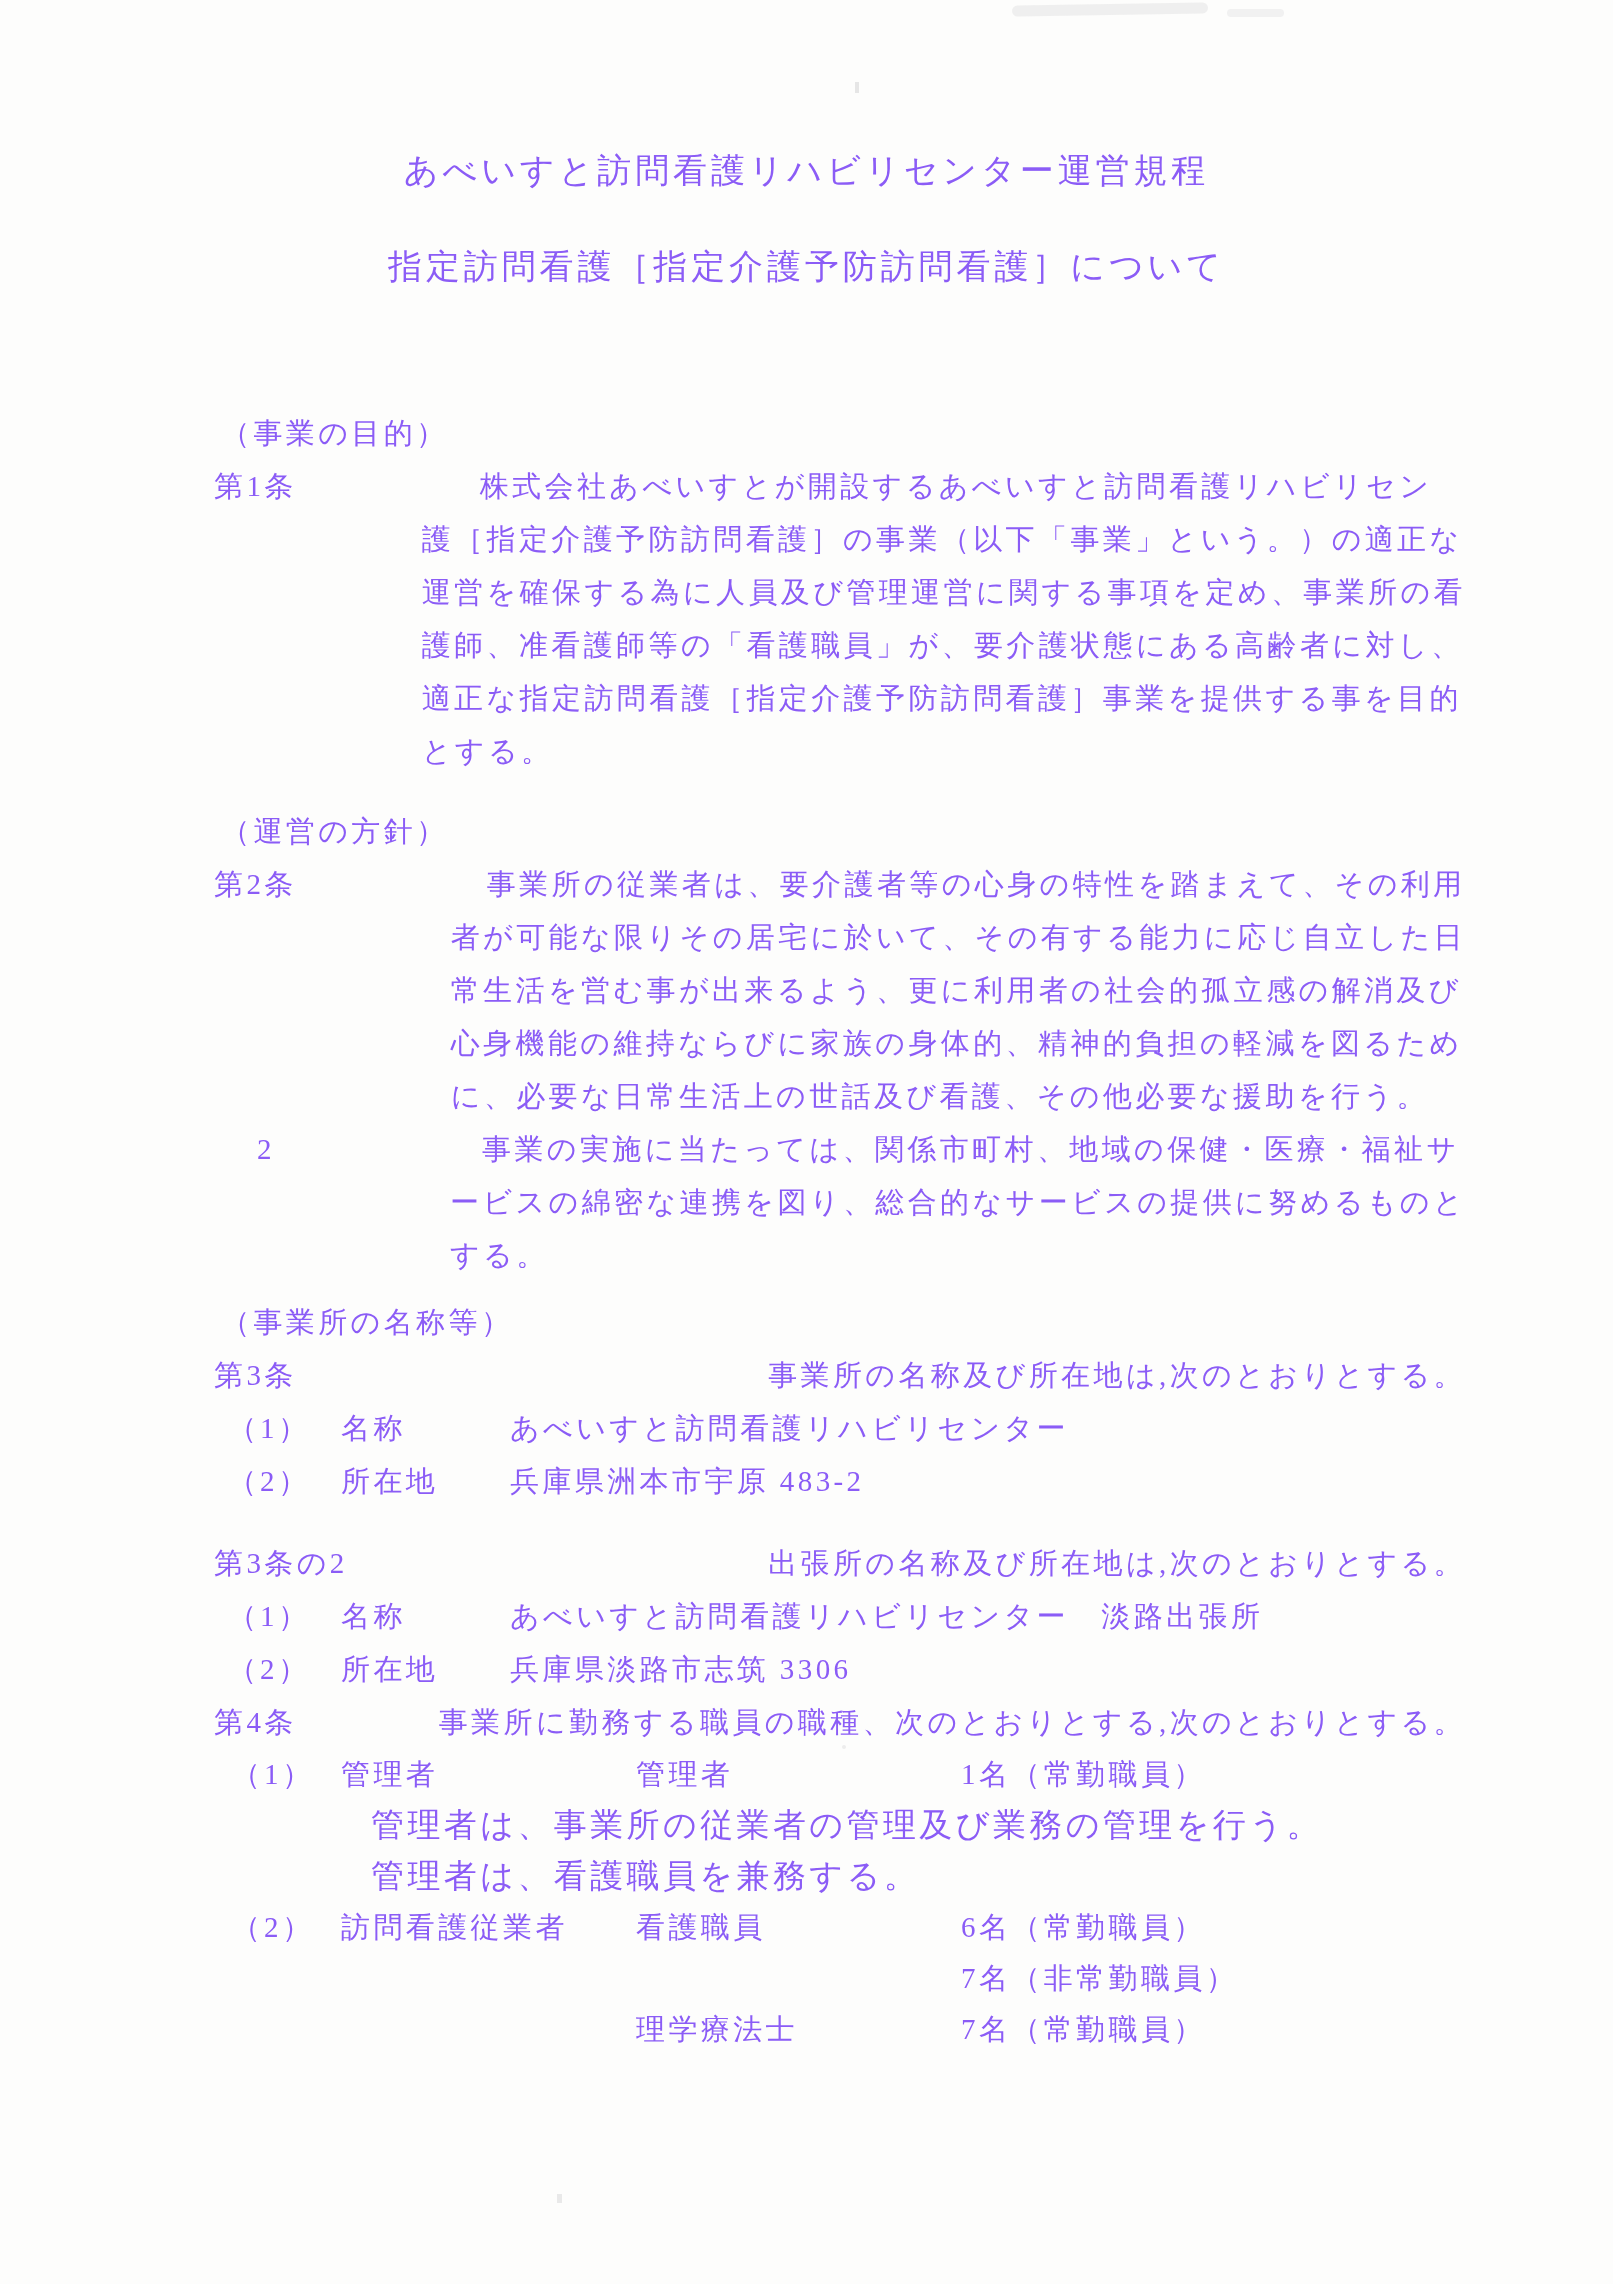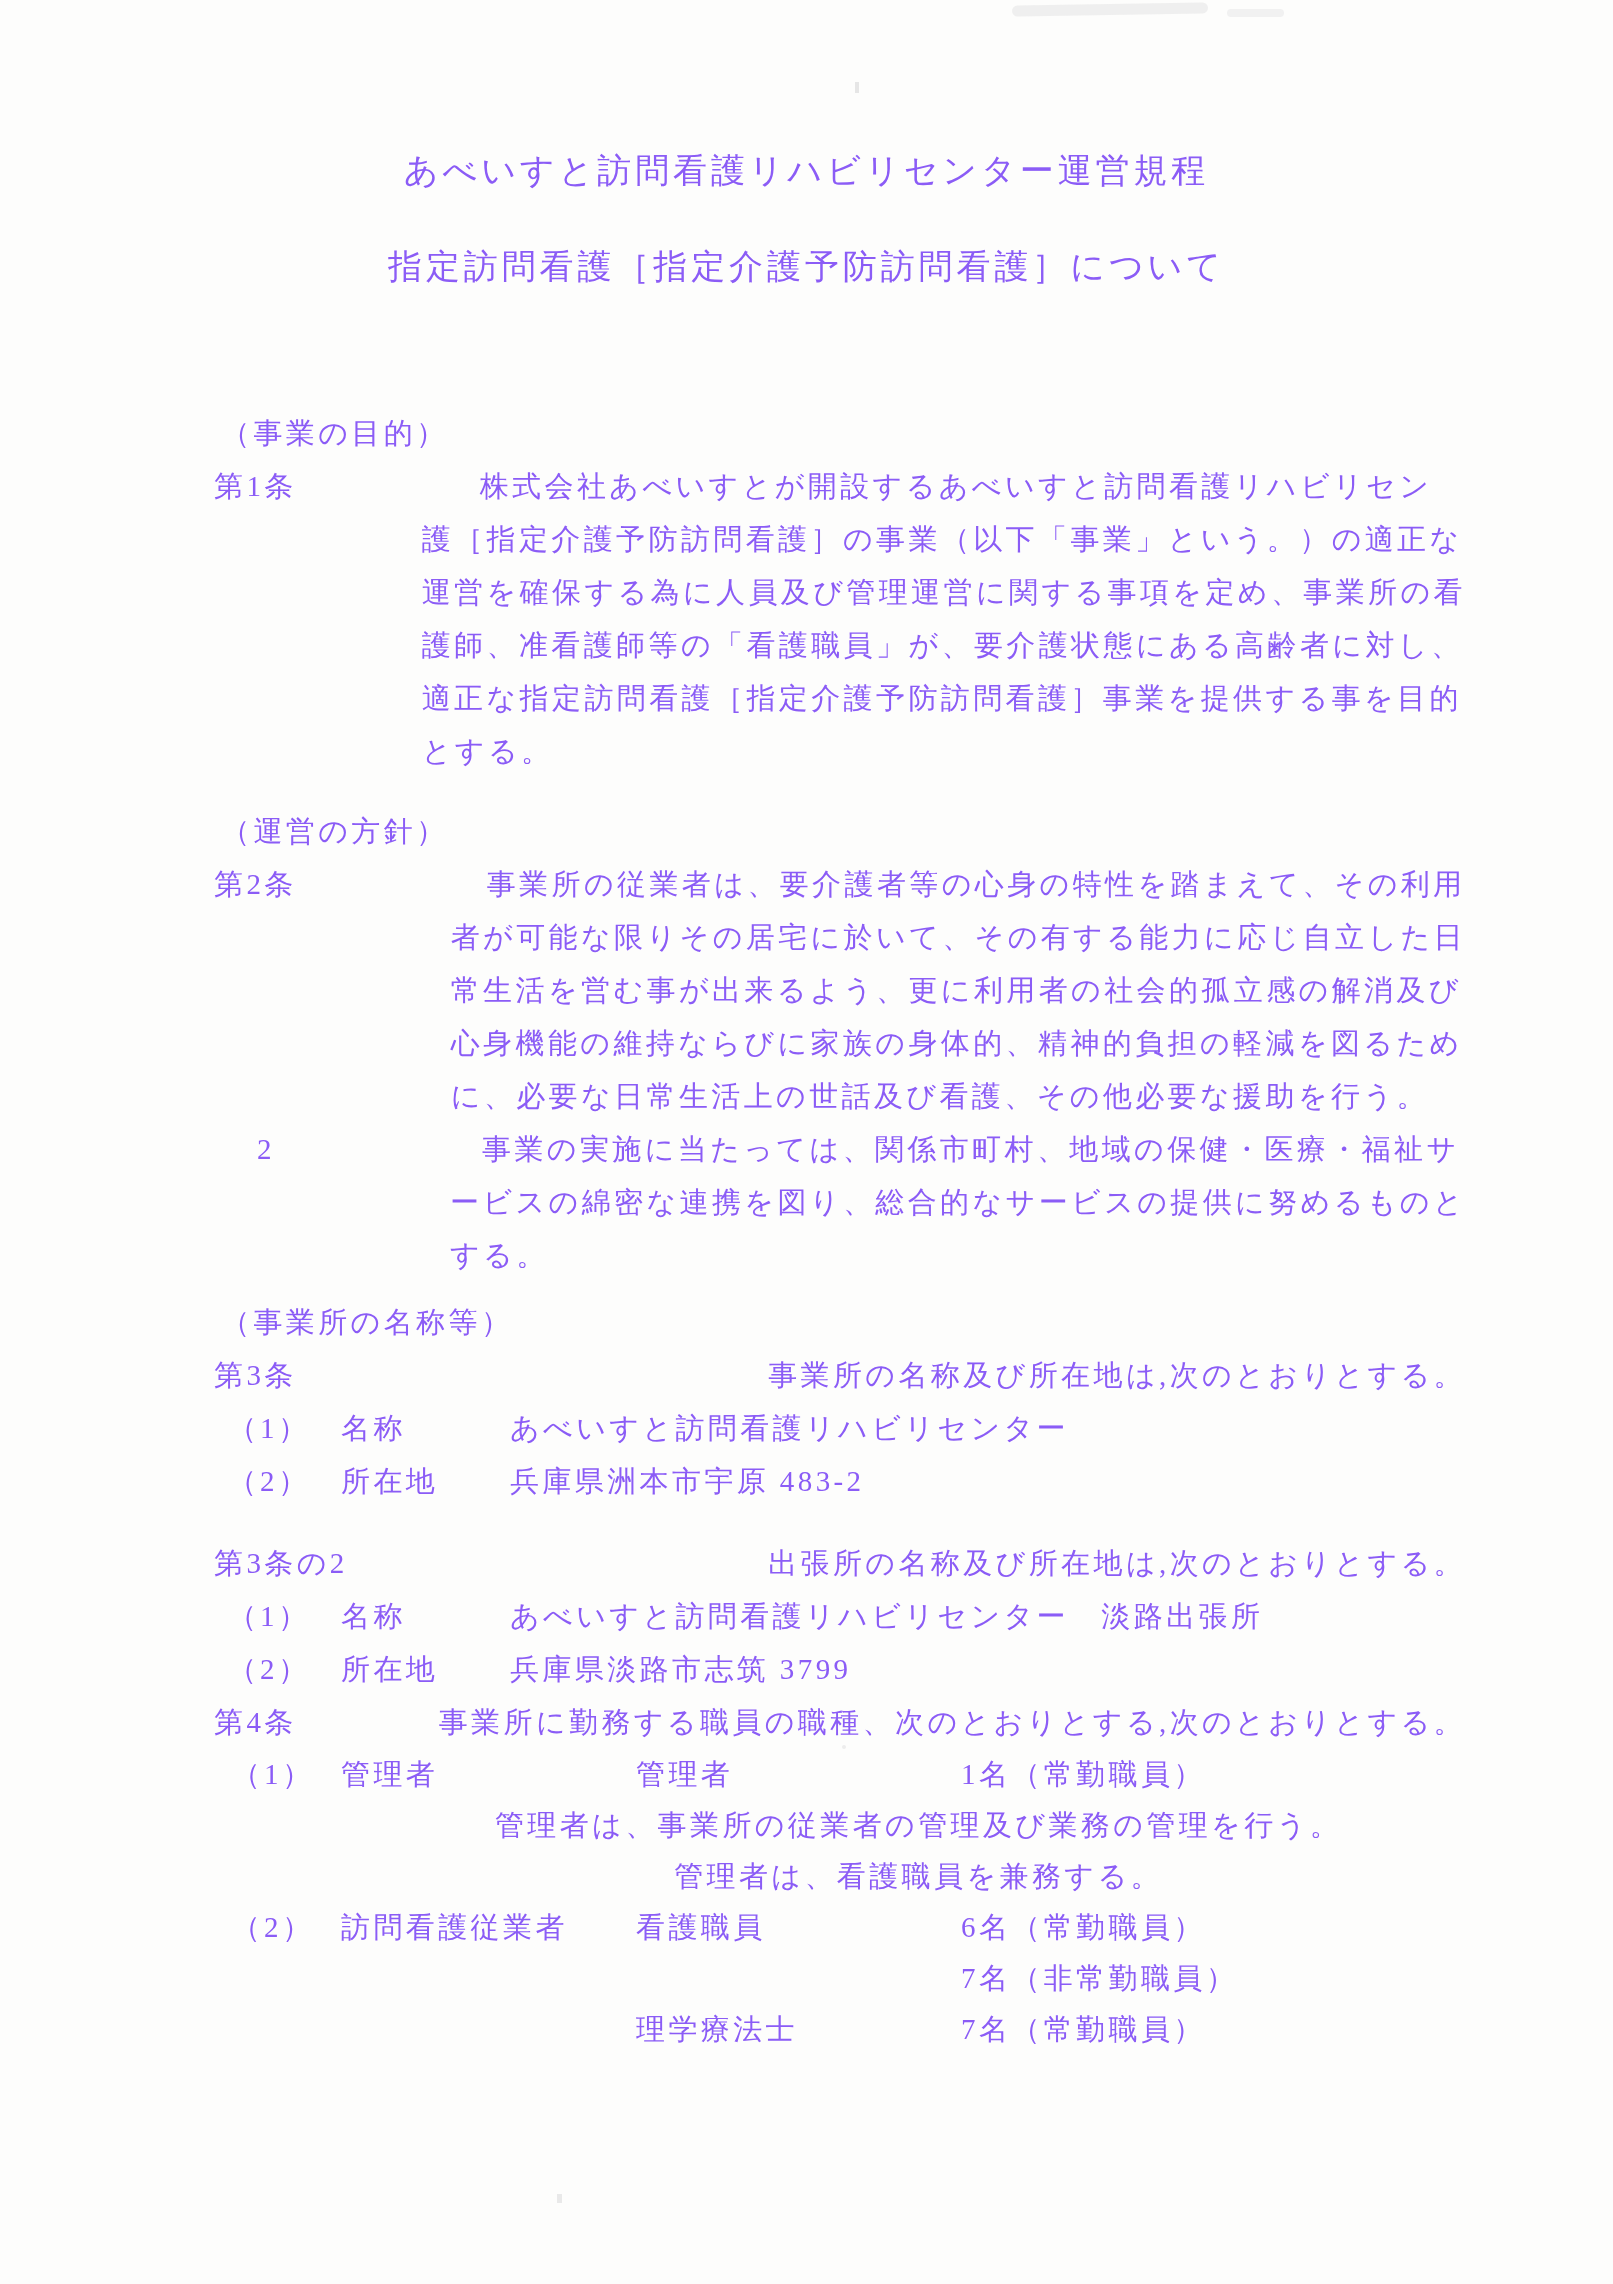--- a/index.html
+++ b/index.html
@@ -38,21 +38,21 @@
   .row3{display:flex;font-size:29px;letter-spacing:3.4px;line-height:53px;white-space:nowrap;}
   .m3{flex:none;width:127px;padding-left:13.7px;box-sizing:border-box;}
   .f3{flex:none;width:169px;}
   .v3{flex:none;}
   .art3b{margin-top:29px;}
   .row4{display:flex;font-size:29px;letter-spacing:3.4px;line-height:51px;white-space:nowrap;}
   .m4{flex:none;width:127px;padding-left:17.6px;box-sizing:border-box;}
   .c4a{flex:none;width:295px;}
   .c4b{flex:none;width:325px;}
   .c4c{flex:none;}
-  .note{font-size:29px;letter-spacing:3.4px;line-height:51px;white-space:nowrap;padding-left:157px;text-align:center;}
+  .note{font-size:33px;letter-spacing:3.4px;line-height:51px;white-space:nowrap;padding-left:157px;}
   .artifact{position:absolute;}
   .smudge-tr{left:1012px;top:3.9px;width:196px;height:10.8px;background:#ececec;border-radius:5.9px;transform:rotate(-1deg);opacity:.85;}
   .smudge-tr2{left:1227px;top:8.8px;width:57px;height:7.8px;background:#f1f1f1;border-radius:3.9px;}
   .tick-top{left:855px;top:82px;width:3.9px;height:10.8px;background:#e6e6e6;}
   .speck-mid{left:842px;top:1745px;width:3.9px;height:3.9px;background:#ededed;border-radius:2px;}
   .speck-bot{left:557px;top:2194px;width:4.9px;height:8.8px;background:#e9e9e9;}
 </style>
 </head>
 <body>
 
@@ -116,21 +116,21 @@
       <div class="oneline">出張所の名称及び所在地は,次のとおりとする。</div>
     </div>
     <div class="row3">
       <div class="m3">（1）</div>
       <div class="f3">名称</div>
       <div class="v3">あべいすと訪問看護リハビリセンター　淡路出張所</div>
     </div>
     <div class="row3">
       <div class="m3">（2）</div>
       <div class="f3">所在地</div>
-      <div class="v3">兵庫県淡路市志筑 3799</div>
+      <div class="v3">兵庫県淡路市志筑 3306</div>
     </div>
 
     <div class="article">
       <div class="alabel">第4条</div>
       <div class="oneline">事業所に勤務する職員の職種、次のとおりとする,次のとおりとする。</div>
     </div>
 
     <div class="row4">
       <div class="m4">（1）</div>
       <div class="c4a">管理者</div>

